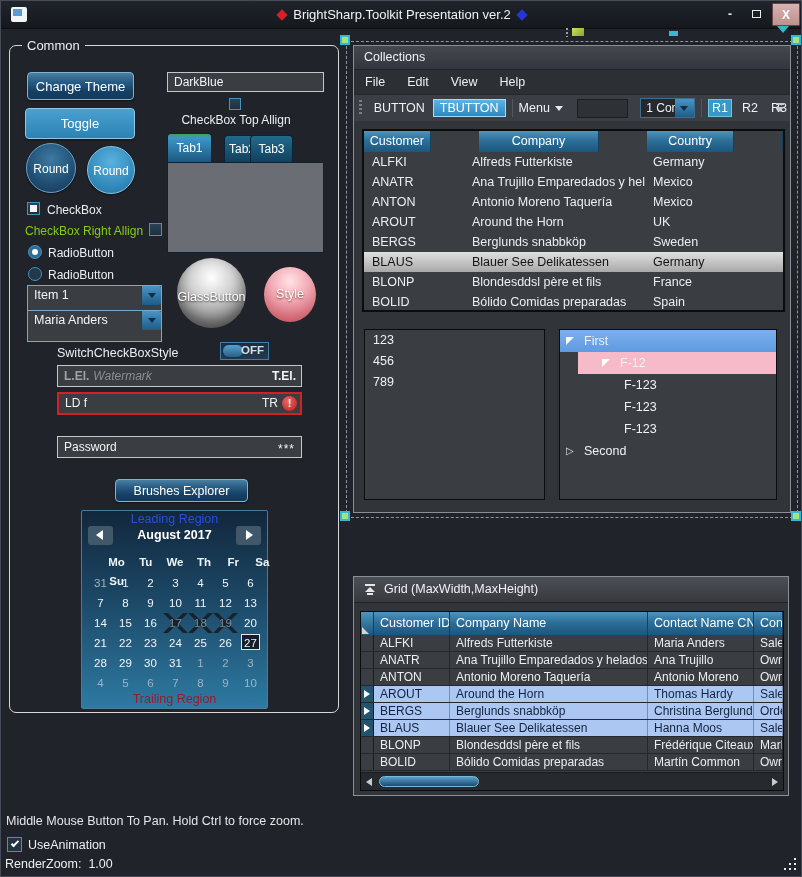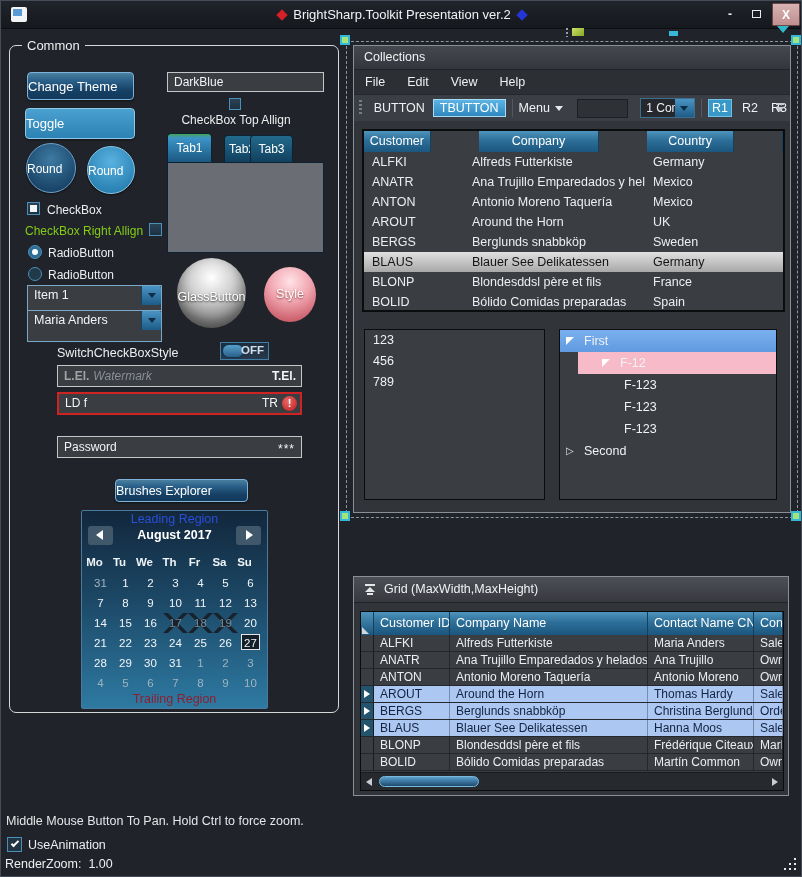--- a/index.html
+++ b/index.html
@@ -17,21 +17,21 @@
   .win-btn{position:absolute;top:4px;width:22px;height:19px;text-align:center;color:#e8eaec;line-height:19px;}
   #btn-min{right:62px;font-weight:bold;}
   #btn-max{right:36px;}
   #btn-max .maxbox{display:inline-block;width:9px;height:8px;border:1px solid #e8eaec;margin-top:5px;}
   #btn-close{right:3px;top:2px;width:28px;height:23px;background:linear-gradient(180deg,#d8b2b2,#c09090);border:1px solid #6a4848;color:#fff;font-weight:bold;line-height:23px;border-radius:1px;}
 
   
   #groupbox{position:absolute;left:8px;top:44px;width:330px;height:668px;border:1px solid #d6d8da;border-radius:7px;}
   #gb-label{position:absolute;left:12px;top:-8px;background:#202329;padding:0 5px;color:#eceef0;font-size:13px;}
 
-  .btn-blue{background:linear-gradient(180deg,#49809f 0%,#2b6089 30%,#153f63 70%,#123a5c 100%);border:1px solid #7fb2d9;border-radius:4px;color:#fff;position:absolute;box-shadow:0 1px 2px rgba(0,0,0,.5);}
+  .btn-blue{background:linear-gradient(180deg,#49809f 0%,#2b6089 30%,#153f63 70%,#123a5c 100%);border:1px solid #7fb2d9;border-radius:4px;color:#fff;text-align:center;position:absolute;box-shadow:0 1px 2px rgba(0,0,0,.5);}
   #btn-change-theme{left:17px;top:26px;width:107px;height:28px;line-height:27px;font-size:13px;}
   #btn-toggle{left:15px;top:62px;width:110px;height:31px;line-height:30px;font-size:13px;background:linear-gradient(180deg,#4aa0cf,#2c82b4);border:1px solid #8fc8e8;}
   #btn-round1{left:16px;top:97px;width:50px;height:50px;border-radius:50%;line-height:50px;font-size:12px;background:radial-gradient(circle at 50% 32%,#3d7aa2,#1c486c 70%,#123a58);border:1px solid #6aa0c8;}
   #btn-round2{left:77px;top:100px;width:48px;height:48px;border-radius:50%;line-height:48px;font-size:12px;background:radial-gradient(circle at 50% 32%,#58b1de,#2e86b8 70%,#24709c);border:1px solid #86c6e6;}
 
   .tbox{position:absolute;background:#3a3d42;border:1px solid #c4c6c8;color:#f2f4f6;line-height:18px;padding:0 6px;overflow:hidden;white-space:nowrap;}
   #darkblue-input{left:157px;top:26px;width:157px;height:20px;}
 
   .cb{position:absolute;width:13px;height:13px;border:1px solid #4a90b8;background:linear-gradient(180deg,#2a4256,#1d3140);}
   .cb.checked::after{content:"";position:absolute;left:2px;top:2px;width:7px;height:7px;background:#f4f6f8;}
@@ -89,21 +89,21 @@
   #btn-brushes{left:105px;top:433px;width:133px;height:23px;line-height:22px;font-size:12.5px;}
 
   
   #calendar{position:absolute;left:71px;top:464px;width:187px;height:199px;border:1px solid #4a7a9e;border-radius:2px;background:linear-gradient(180deg,#12273c 0%,#1c4866 45%,#2e7aa2 100%);}
   #cal-leading{position:absolute;left:0;right:0;top:1px;text-align:center;color:#2a4fd8;font-size:12.5px;}
   #cal-prev,#cal-next{position:absolute;top:15px;width:25px;height:19px;background:#41586b;border-radius:3px;}
   #cal-prev{left:6px;} #cal-next{right:6px;}
   .tri-left{width:0;height:0;border-top:5px solid transparent;border-bottom:5px solid transparent;border-right:7px solid #fff;position:absolute;left:8px;top:4px;}
   .tri-right{width:0;height:0;border-top:5px solid transparent;border-bottom:5px solid transparent;border-left:7px solid #fff;position:absolute;left:10px;top:4px;}
   #cal-title{position:absolute;left:0;right:0;top:17px;text-align:center;font-weight:bold;color:#fff;font-size:12.5px;}
-  #cal-days{position:absolute;left:0;top:42px;width:175px;display:grid;grid-template-columns:repeat(7,1fr);}
+  #cal-days{position:absolute;left:20px;top:42px;width:175px;display:grid;grid-template-columns:repeat(6,1fr);}
   .cal-dn{text-align:center;font-weight:bold;color:#eef3f6;font-size:11.5px;height:19px;line-height:19px;}
   #cal-grid{position:absolute;left:6px;top:62px;width:175px;display:grid;grid-template-columns:repeat(7,1fr);}
   .cal-cell{position:relative;text-align:center;height:20px;line-height:20px;color:#f2f5f8;font-size:11.5px;}
   .cal-cell.adj{color:#9fb3c0;}
   .cal-cell.x{color:#7a8894;background:linear-gradient(45deg,transparent 43%,#18222c 46%,#18222c 54%,transparent 57%),linear-gradient(-45deg,transparent 43%,#18222c 46%,#18222c 54%,transparent 57%);}
   .cal-cell.sel span{display:inline-block;width:19px;height:16px;line-height:16px;border:1px solid #e4e6e8;background:#141f2a;}
   #cal-trailing{position:absolute;left:0;right:0;bottom:2px;text-align:center;color:#8c2030;font-size:12.5px;}
 
   
   #adorner{position:absolute;left:345px;top:40px;width:452px;height:477px;border:1px dashed #8f959d;}

